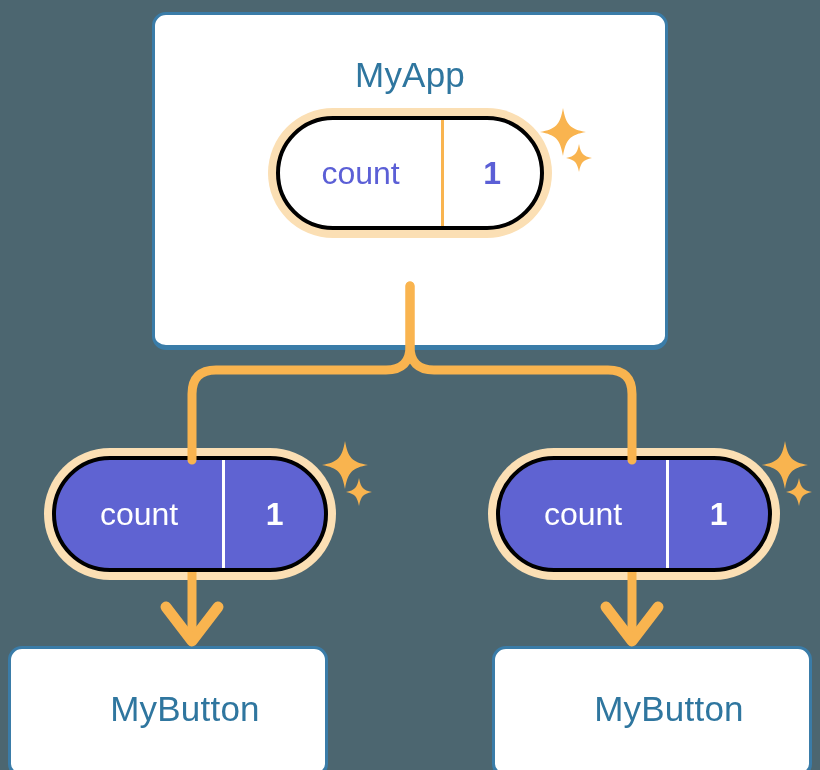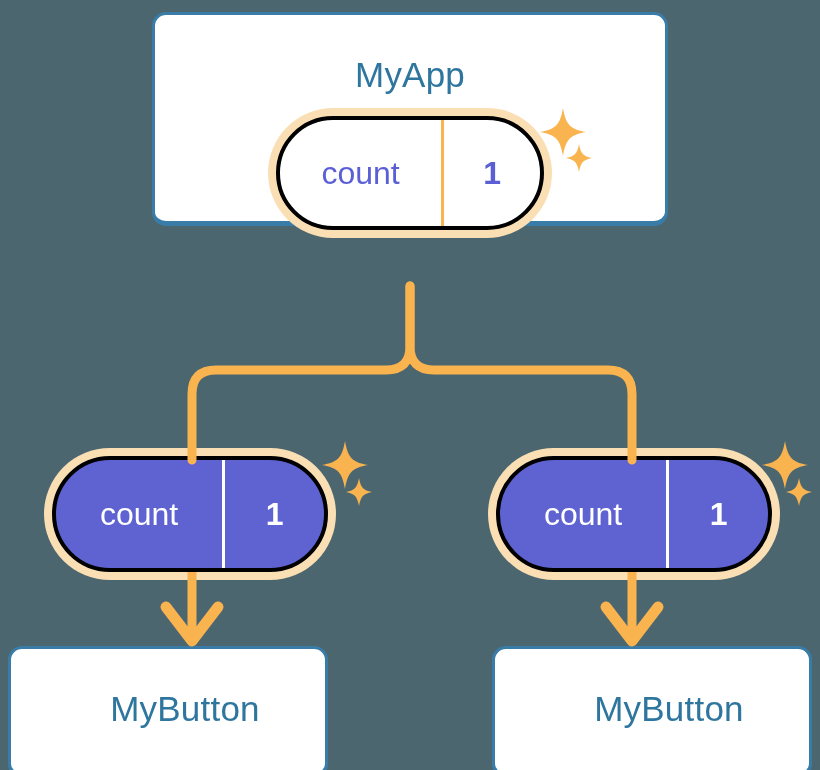--- a/index.html
+++ b/index.html
@@ -13,21 +13,21 @@
 
   
   .card{
     position:absolute;
     background:#ffffff;
     border:3px solid #3a7ca8;
     border-bottom-width:5px;
     border-radius:14px;
     box-sizing:border-box;
   }
-  #app-card{left:152px;top:12px;width:516px;height:214px;}
+  #app-card{left:152px;top:12px;width:516px;height:338px;}
   #btn-card-left{left:8px;top:646px;width:320px;height:132px;}
   #btn-card-right{left:492px;top:646px;width:320px;height:132px;}
 
   .card-title{
     position:absolute;left:0;right:0;
     text-align:center;
     color:#2f769f;
     font-size:35px;
     letter-spacing:.2px;
     font-weight:400;

